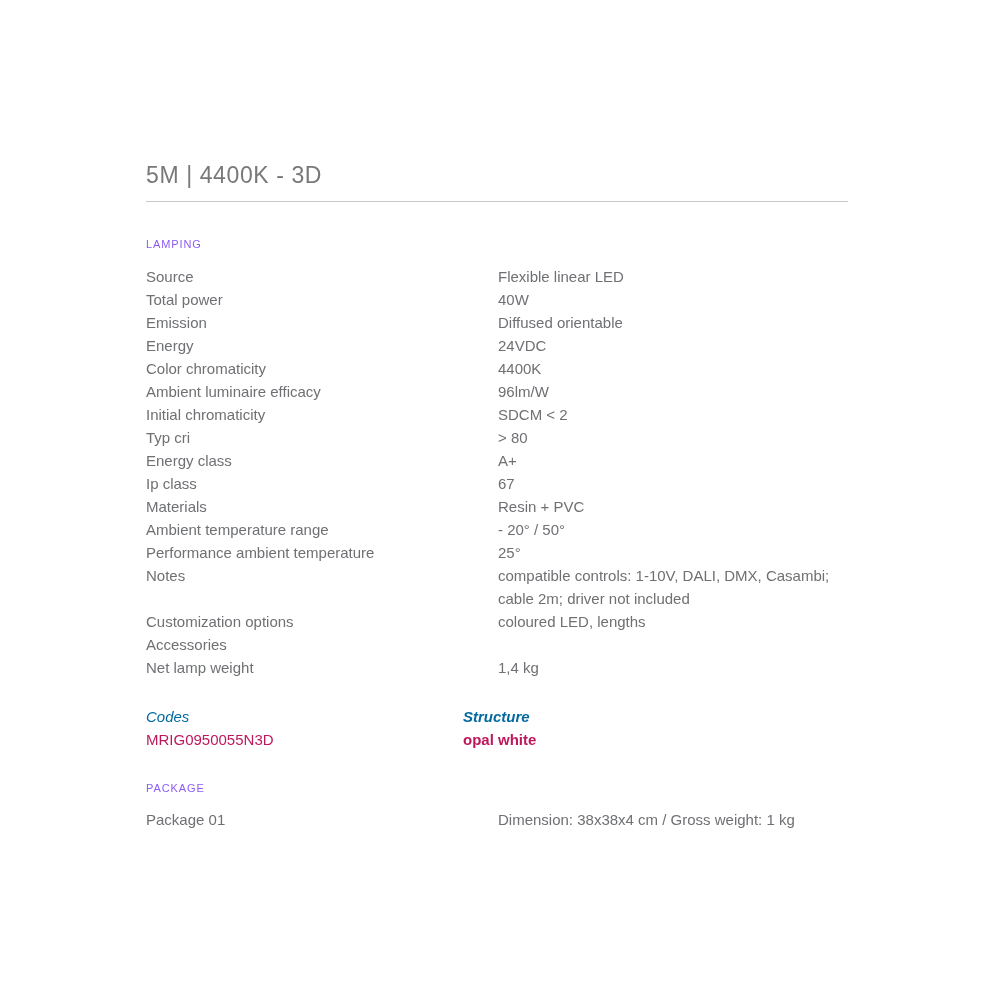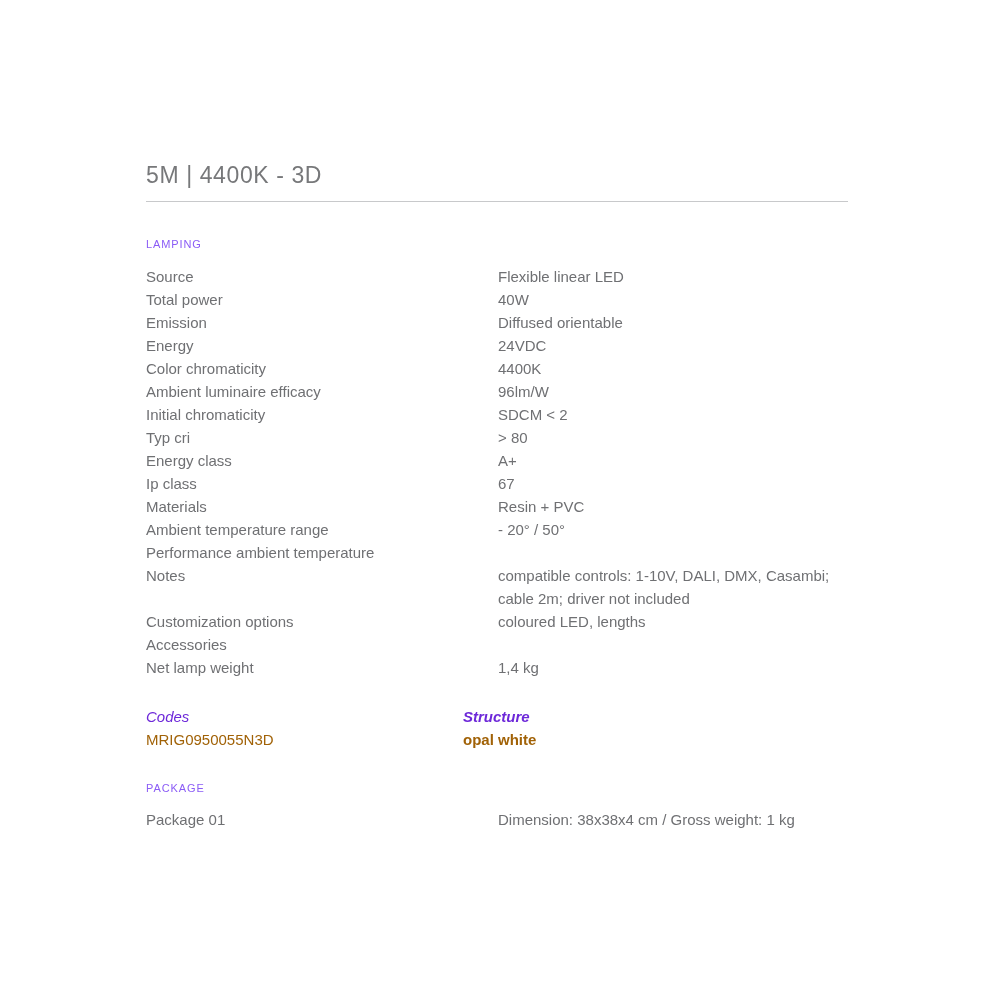--- a/index.html
+++ b/index.html
@@ -62,26 +62,26 @@
   .two-col .col-left {
     width: 317px;
     flex: 0 0 317px;
   }
   .two-col .col-right {
     flex: 1 1 auto;
     font-weight: bold;
   }
   .italic-heading {
     font-style: italic;
-    color: #6d28d9;
+    color: #0369a1;
     line-height: 23px;
   }
   .plain-value {
     line-height: 23px;
-    color: #a16207;
+    color: #be185d;
   }
   .package-heading {
     margin-top: 26px;
     margin-bottom: 8px;
   }
 </style>
 </head>
 <body>
 
 <div class="sheet">
@@ -136,20 +136,21 @@
     <div class="spec-row">
       <div class="label">Materials</div>
       <div class="value">Resin + PVC</div>
     </div>
     <div class="spec-row">
       <div class="label">Ambient temperature range</div>
       <div class="value">- 20° / 50°</div>
     </div>
     <div class="spec-row">
       <div class="label">Performance ambient temperature</div>
+      <div class="value">25°</div>
     </div>
     <div class="spec-row">
       <div class="label">Notes</div>
       <div class="value">compatible controls: 1-10V, DALI, DMX, Casambi; cable 2m; driver not included</div>
     </div>
     <div class="spec-row">
       <div class="label">Customization options</div>
       <div class="value">coloured LED, lengths</div>
     </div>
     <div class="spec-row">

